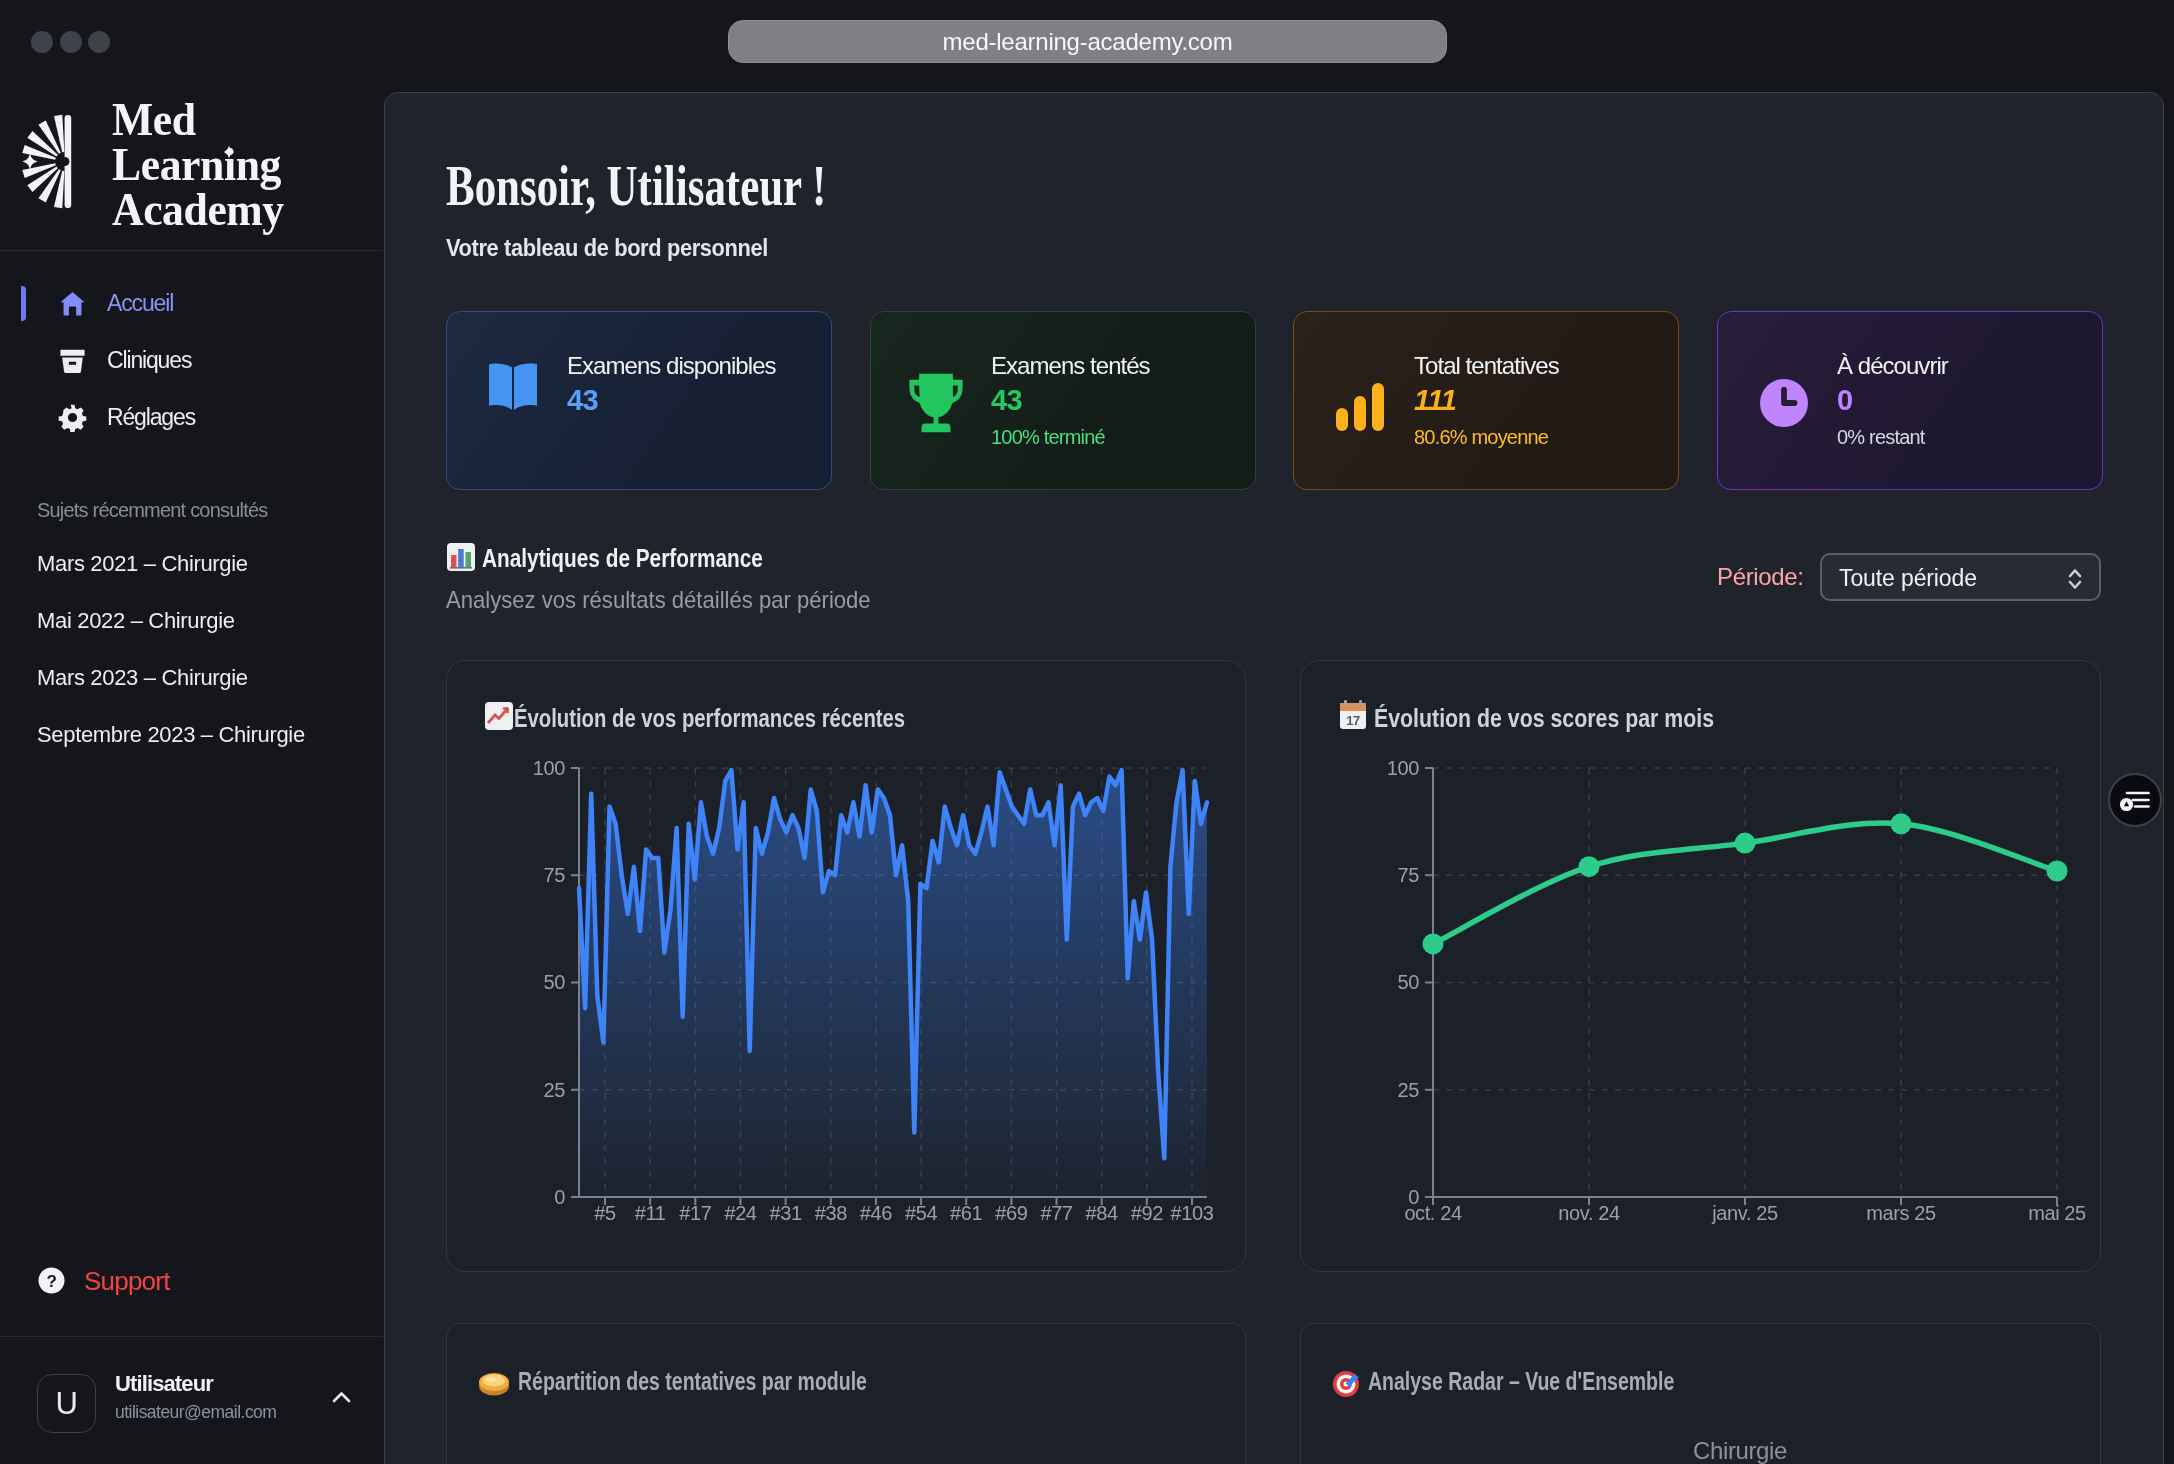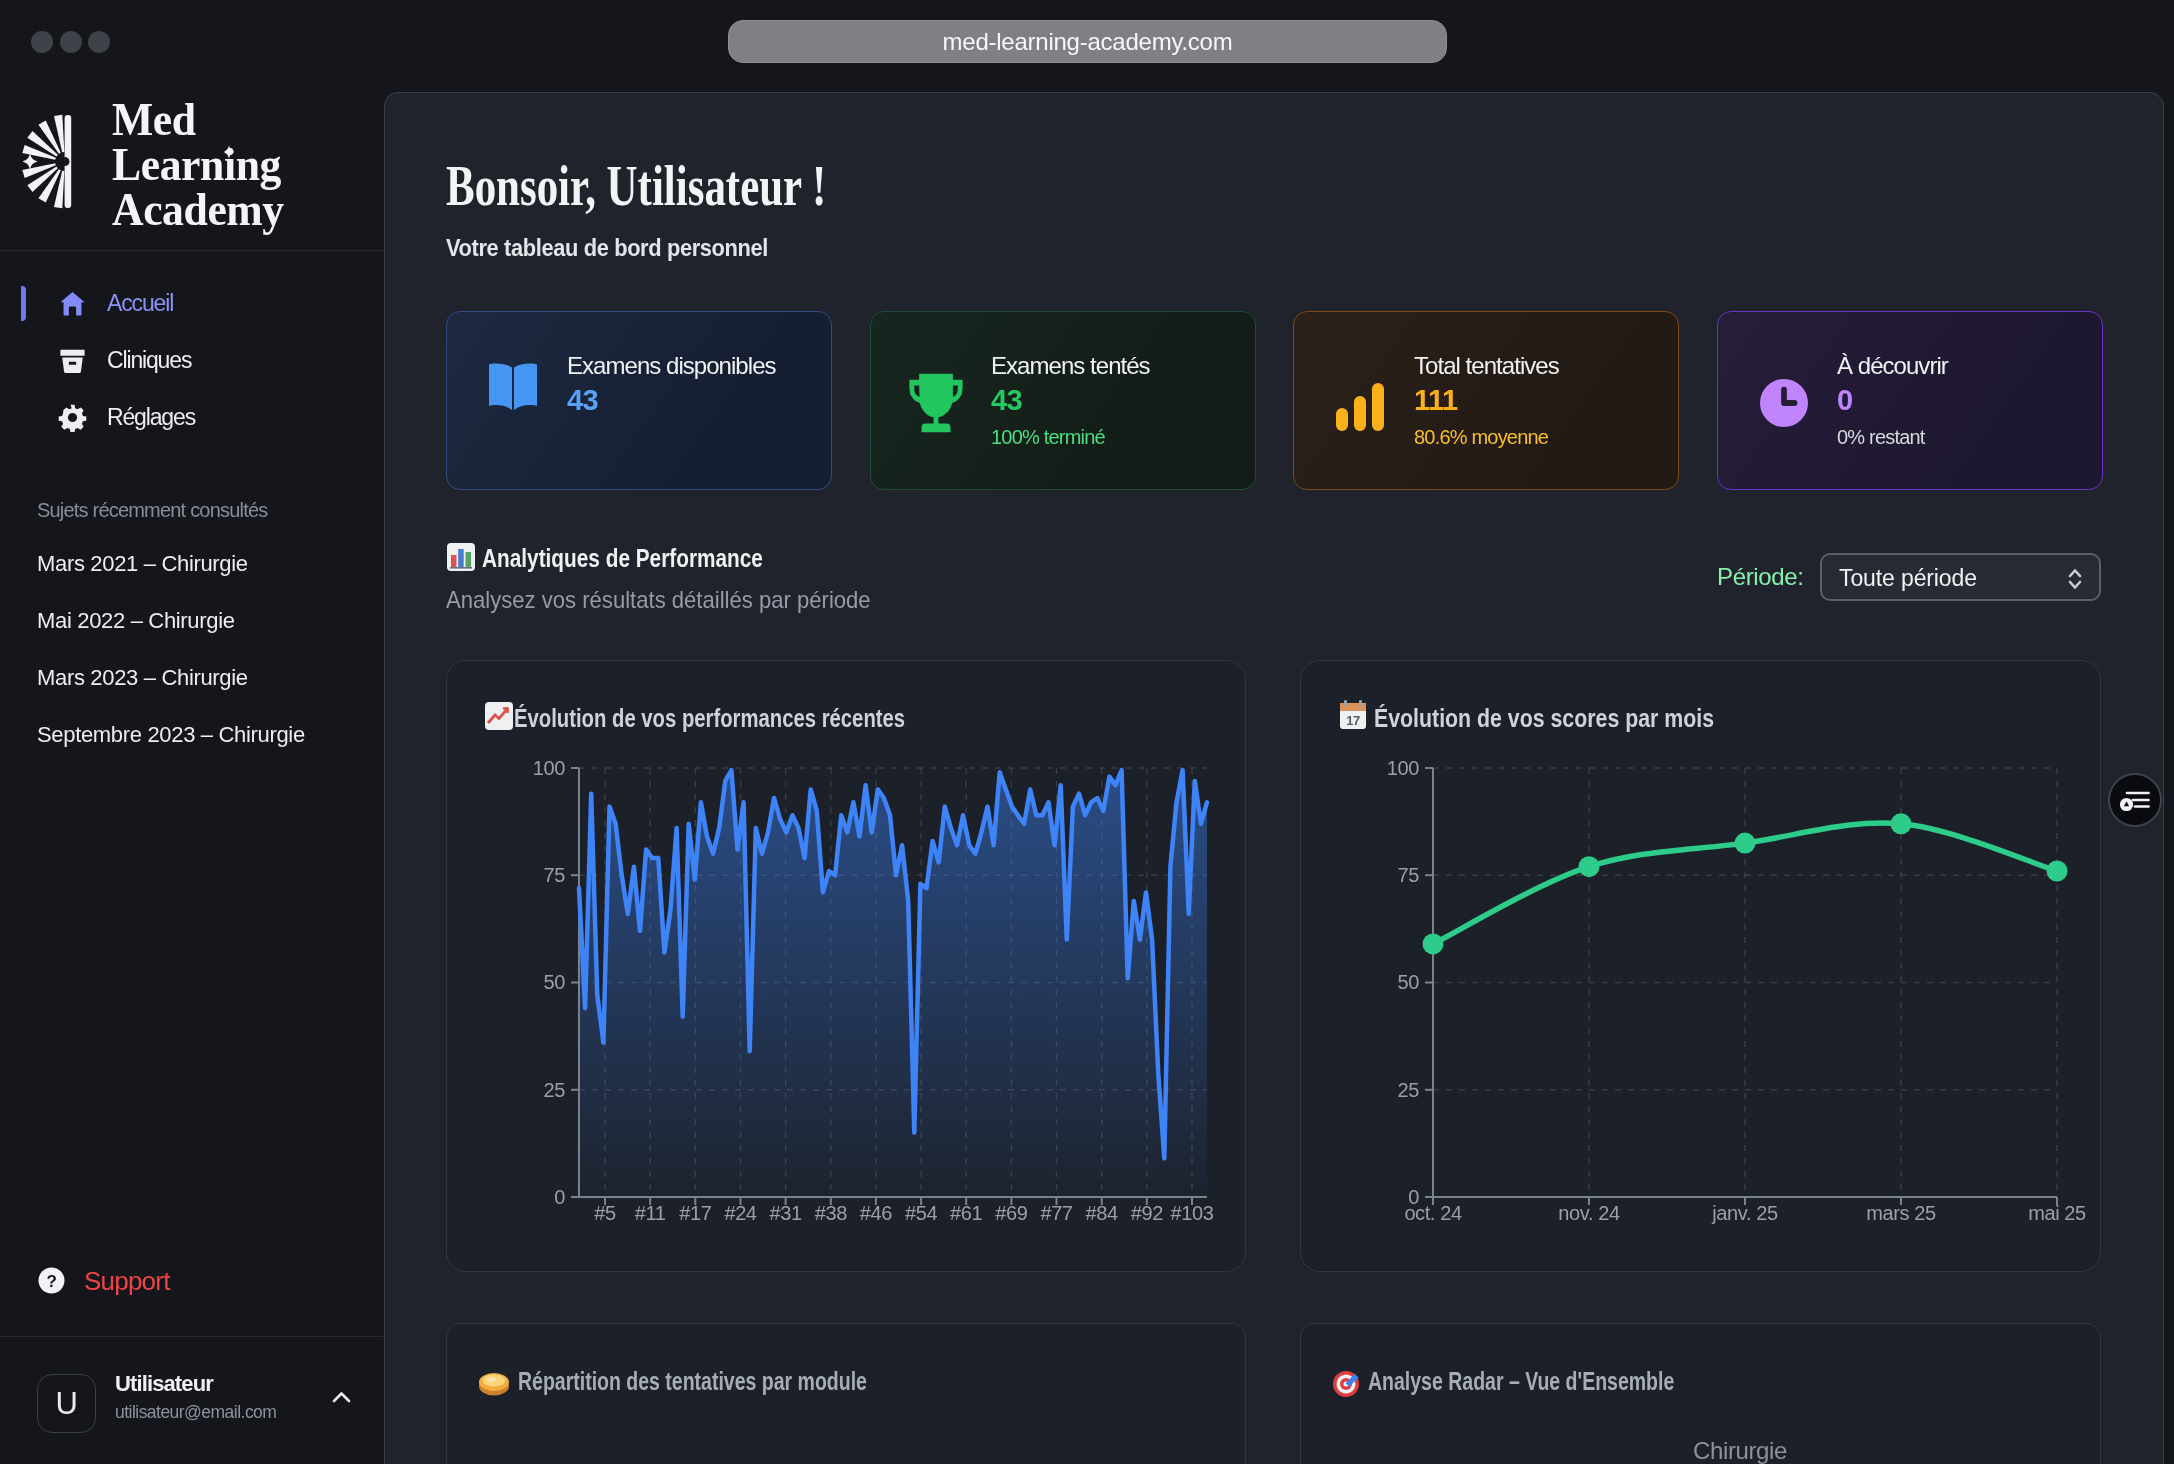--- a/index.html
+++ b/index.html
@@ -38,21 +38,21 @@
 
 .scard { position:absolute; top:311px; width:386px; height:179px; border-radius:14px; border:1px solid; }
 .sc-ico { position:absolute; left:40px; top:62px; }
 .sc-title { position:absolute; font-size:24px; line-height:24px; color:#f1f2f4; letter-spacing:-0.04em; }
 .sc-val { position:absolute; font-size:29px; line-height:29px; font-weight:bold; letter-spacing:-0.02em; }
 .sc-sub { position:absolute; font-size:20px; line-height:24px; letter-spacing:-0.04em; }
 
 
 .an-title { position:absolute; left:482px; top:545px; font-size:26px; line-height:26px; font-weight:bold; color:#f0f1f3; transform:scaleX(0.8); transform-origin:left top; white-space:nowrap; letter-spacing:0; }
 .an-sub { position:absolute; left:446px; top:588px; font-size:24px; line-height:24px; color:#959ca7; transform:scaleX(0.92); transform-origin:left top; white-space:nowrap; letter-spacing:0; }
-.per-lbl { position:absolute; left:1717px; top:563px; font-size:24px; color:#86efac; letter-spacing:-0.015em; }
+.per-lbl { position:absolute; left:1717px; top:563px; font-size:24px; color:#fca5a5; letter-spacing:-0.015em; }
 .select { position:absolute; left:1820px; top:553px; width:281px; height:48px; background:#272b33; border:2px solid #59606b; border-radius:10px; }
 .select-txt { position:absolute; left:17px; top:10px; font-size:23px; color:#f0f1f3; letter-spacing:-0.005em; }
 
 
 .ccard { position:absolute; top:660px; height:612px; background:#1c2028; border:1px solid #31363f; border-radius:20px; }
 .ccard-title { position:absolute; top:44px; font-size:26px; line-height:26px; font-weight:bold; color:#ced3da; transform:scaleX(0.78); transform-origin:left top; white-space:nowrap; letter-spacing:0; }
 .chartsvg { position:absolute; left:0; top:0; }
 .al { fill:#99a0ab; font-size:20px; font-family:"Liberation Sans",sans-serif; letter-spacing:-0.02em; }
 .ax { stroke:#7a828e; stroke-width:2; }
 .gd { stroke:#4e5560; stroke-width:1.4; stroke-dasharray:6 7; opacity:0.55; }
@@ -180,21 +180,21 @@
   <div class="sc-sub" style="left:991px; top:425px; color:#4ade80;">100% terminé</div>
 
 <div class="scard" style="left:1293px; background:linear-gradient(125deg,#2b211a 0%,#221a14 70%); border-color:#7c4a16;">
   <svg class="sc-ico" style="left:42px; top:71px" width="48" height="48" viewBox="0 0 48 48" fill="#fbb11b">
     <rect x="0" y="25" width="12" height="23" rx="6"></rect>
     <rect x="18" y="13" width="12" height="35" rx="6"></rect>
     <rect x="36" y="0" width="12" height="48" rx="6"></rect>
   </svg>
   </div>
   <div class="sc-title" style="left:1414px; top:354px">Total tentatives</div>
-  <div class="sc-val" style="left:1414px; top:386px; color:#fbb11b;">111</div>
+  <div class="sc-val" style="left:1414px; top:386px; color:#fbb11b;font-style:italic;">111</div>
   <div class="sc-sub" style="left:1414px; top:425px; color:#fbbf24;">80.6% moyenne</div>
 
 <div class="scard" style="left:1717px; background:linear-gradient(125deg,#271e39 0%,#1e1730 70%); border-color:#6d32c8;">
   <svg class="sc-ico" style="left:42px; top:67px" width="48" height="48" viewBox="0 0 50 50">
     <circle cx="25" cy="25" r="25" fill="#c084fc"></circle>
     <path d="M25 11 v14 h11" stroke="#251d35" stroke-width="6" fill="none" stroke-linecap="round" stroke-linejoin="round"></path>
   </svg>
   </div>
   <div class="sc-title" style="left:1837px; top:354px">À découvrir</div>
   <div class="sc-val" style="left:1837px; top:386px; color:#c084fc;">0</div>

